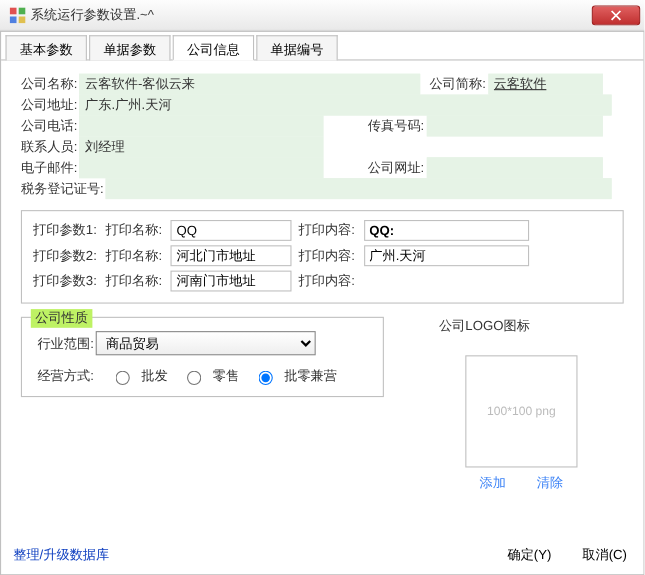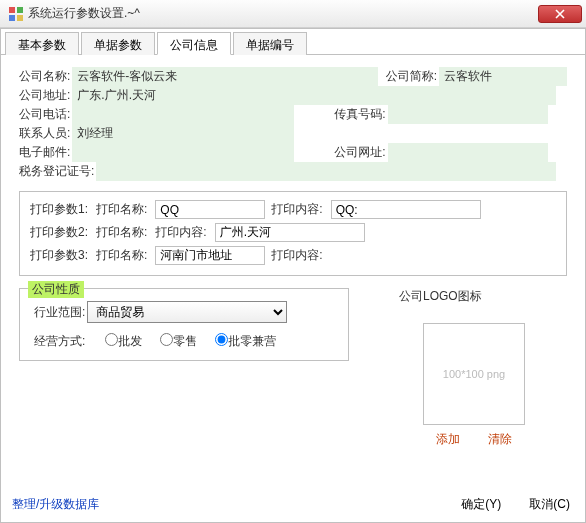--- a/index.html
+++ b/index.html
@@ -28,25 +28,25 @@
 
 .print-row { display: flex; align-items: center; margin-bottom: 4px; gap: 6px; }
 .pfld { border: 1px solid #c0c0c0; height: 19px; padding: 1px 4px; font-size: 12px; width: 110px; }
 
 .nature-group { border: 1px solid #c0c0c0; padding: 12px 14px 10px 14px; margin-top: 12px; position: relative; width: 330px; }
 .nature-legend { position: absolute; top: -8px; left: 8px; background: #bef264; padding: 0 4px; font-size: 12px; }
 
 .select { border: 1px solid #888; height: 22px; font-size: 12px; padding: 1px 4px; width: 200px; background: linear-gradient(#fff,#eee); }
 
 .radio-row { display: flex; align-items: center; gap: 18px; margin-top: 10px; }
-.radio-item { display: flex; align-items: flex-start; gap: 0; cursor: pointer; }
+.radio-item { display: flex; align-items: flex-end; gap: 10px; cursor: pointer; }
 
 .logo-area { position: absolute; left: 380px; top: 0; width: 150px; text-align: center; }
 .logo-box { border: 1px solid #c0c0c0; width: 102px; height: 102px; margin: 18px auto 6px auto; display: flex; align-items: center; justify-content: center; color: #bbb; font-size: 11px; }
-.logo-btns { display: flex; justify-content: center; gap: 28px; font-size: 12px; color: #c2410c; }
+.logo-btns { display: flex; justify-content: center; gap: 28px; font-size: 12px; color: #3b82f6; }
 
 .bottom-row { position: absolute; bottom: 10px; left: 12px; right: 16px; display: flex; align-items: center; font-size: 12px; }
 .link { color: #1040c0; cursor: pointer; }
 .spacer { flex: 1; }
 .dlgbtn { margin-left: 28px; cursor: pointer; }
 
 .nature-wrap { position: relative; margin-top: 12px; }
 </style>
 </head>
 <body>
@@ -76,21 +76,21 @@
     <div class="tab active">公司信息</div>
     <div class="tab">单据编号</div>
   </div>
 
   <div class="content">
 
     <div class="row">
       <span class="lbl">公司名称:</span>
       <input class="fld" style="width: 310px;" value="云客软件-客似云来">
       <span class="lbl" style="margin-left:8px">公司简称:</span>
-      <input class="fld" style="width: 128px;" value="云客软件">
+      <input class="fld" style="width: 104px; text-decoration: underline;" value="云客软件">
     </div>
 
     <div class="row">
       <span class="lbl">公司地址:</span>
       <input class="fld" style="width: 484px;" value="广东.广州.天河">
     </div>
 
     <div class="row">
       <span class="lbl">公司电话:</span>
       <input class="fld" style="width: 222px;" value="">
@@ -115,25 +115,26 @@
       <span class="lbl">税务登记证号:</span>
       <input class="fld" style="width: 460px;" value="">
     </div>
 
     <div class="fieldset">
       <div class="print-row">
         <span class="lbl">打印参数1:</span>
         <span class="lbl">打印名称:</span>
         <input class="pfld" value="QQ" style="">
         <span class="lbl">打印内容:</span>
-        <input class="pfld" style="width: 150px;" value="QQ:">
+        <input class="pfld" style="width: 150px; font-weight: bold;" value="QQ:">
       </div>
       <div class="print-row">
         <span class="lbl">打印参数2:</span>
         <span class="lbl">打印名称:</span>
+        <input class="pfld" value="河北门市地址" style="">
         <span class="lbl">打印内容:</span>
         <input class="pfld" style="width: 150px;" value="广州.天河">
       </div>
       <div class="print-row">
         <span class="lbl">打印参数3:</span>
         <span class="lbl">打印名称:</span>
         <input class="pfld" value="河南门市地址" style="">
         <span class="lbl">打印内容:</span>
       </div>
     </div>

